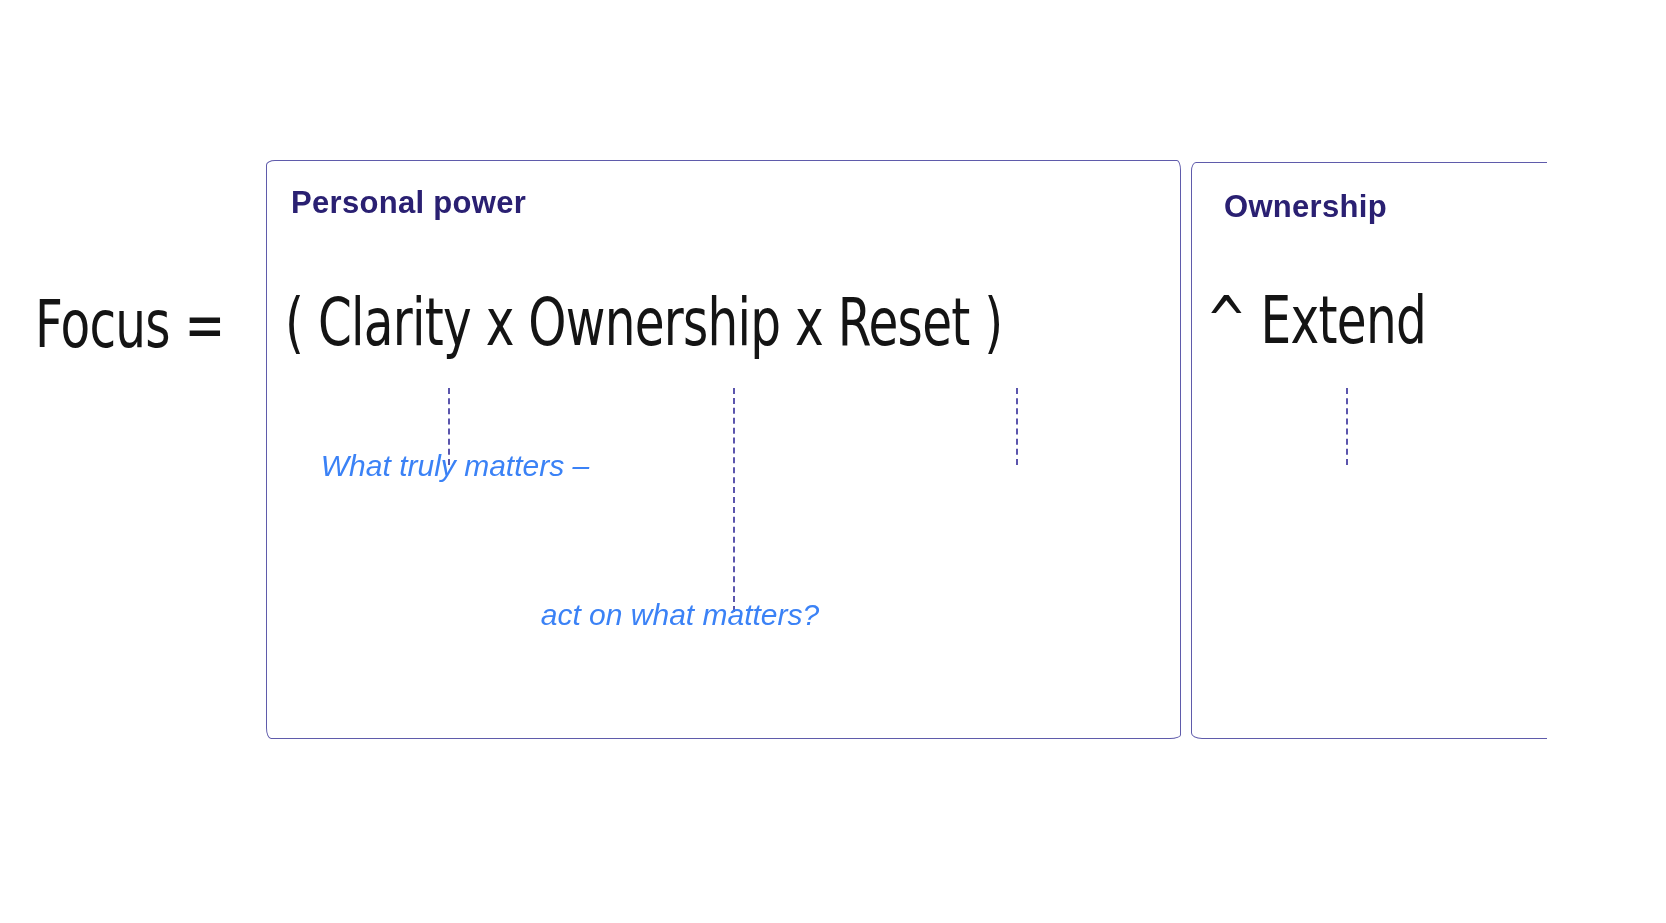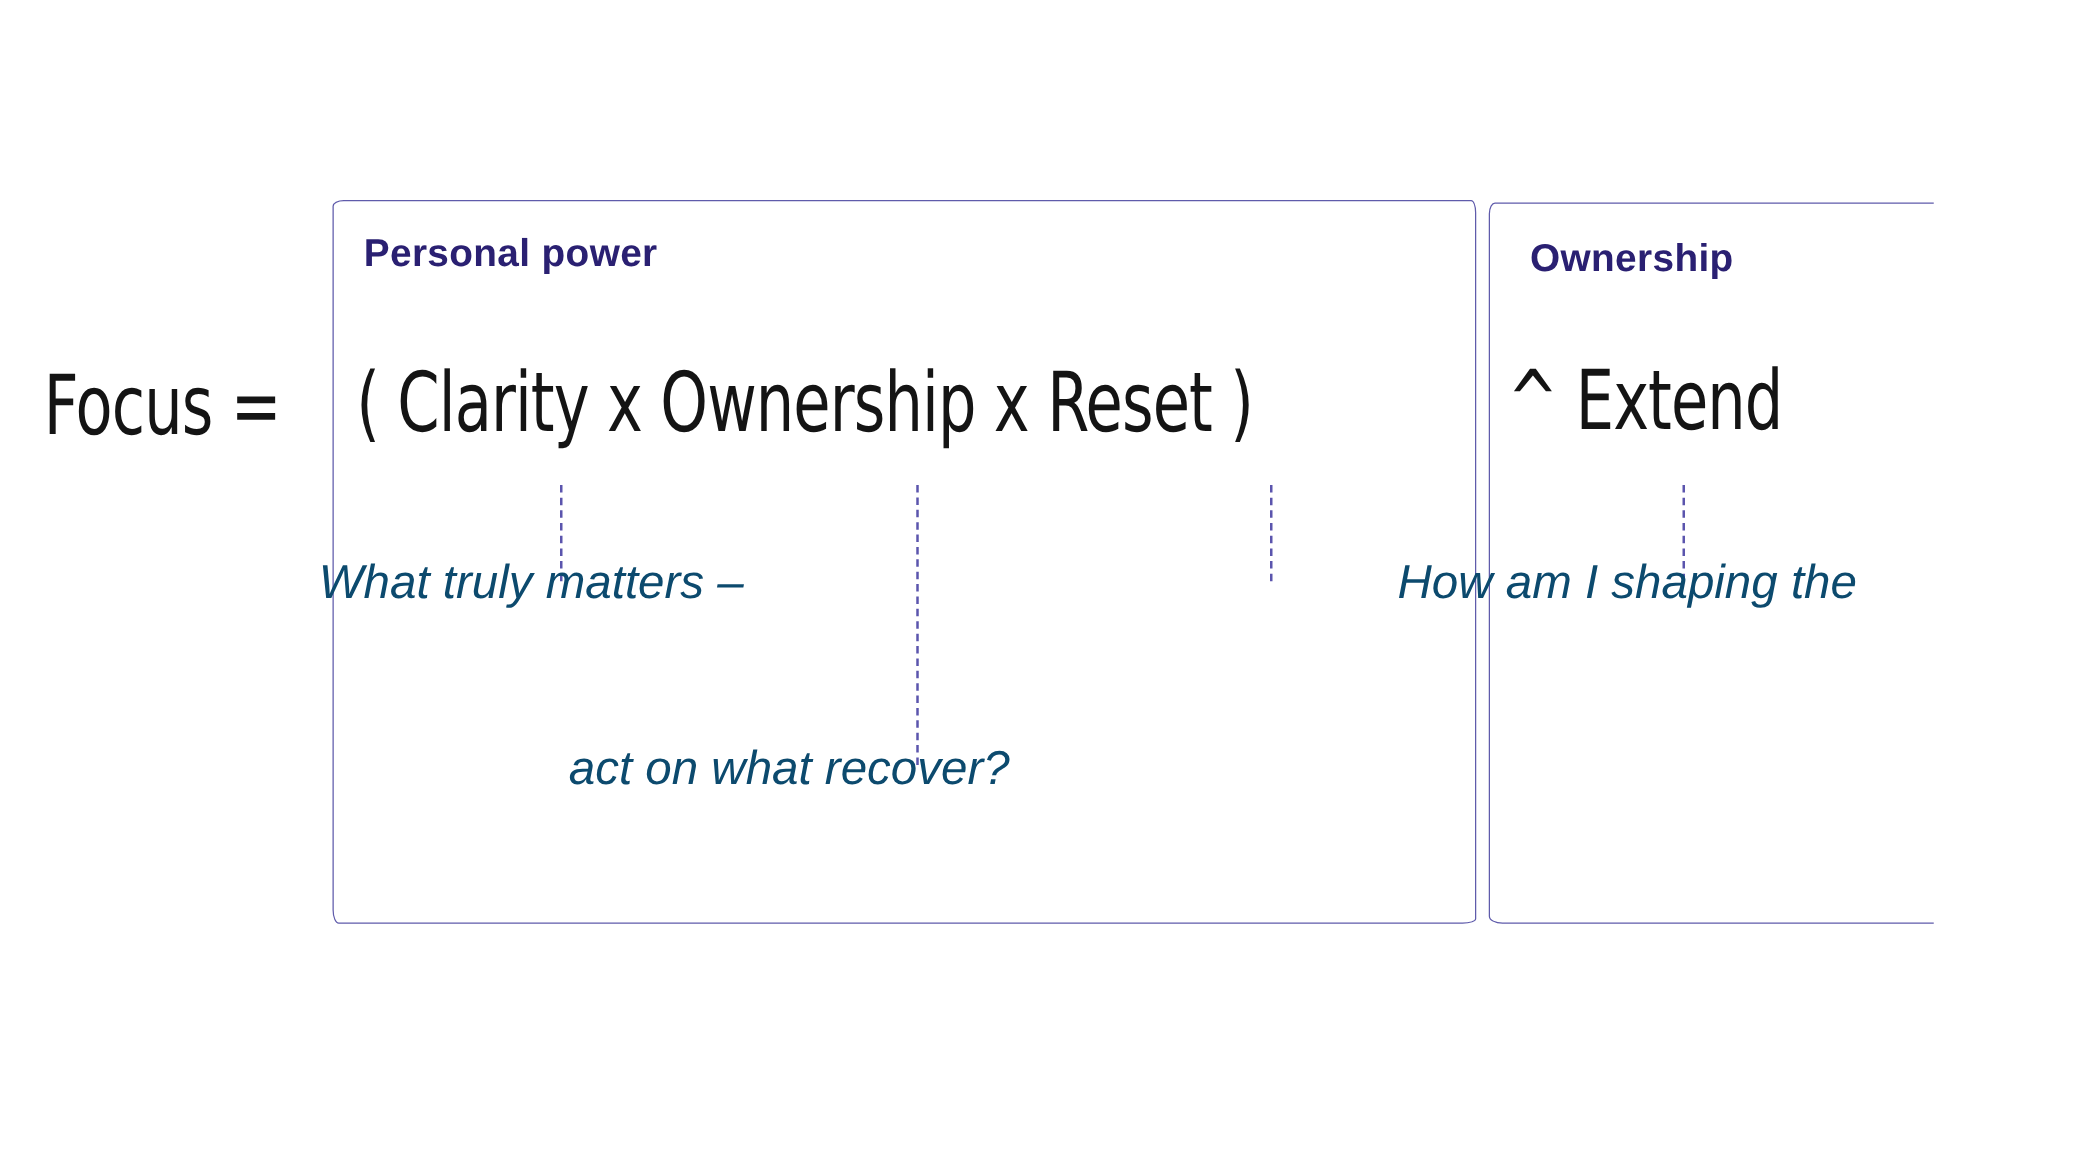--- a/index.html
+++ b/index.html
@@ -69,23 +69,24 @@
   .conn-clarity   { left: 448px;  top: 388px; height: 77px; }
   .conn-ownership { left: 733px;  top: 388px; height: 224px; }
   .conn-reset     { left: 1016px; top: 388px; height: 77px; }
   .conn-extend    { left: 1346px; top: 388px; height: 77px; }
 
   
   .question {
     position: absolute;
     font-style: italic;
     font-weight: 500;
-    font-size: 38px;
+    font-size: 30px;
     line-height: 38px;
-    color: #0c4a6e;
+    text-align: center;
+    color: #3b82f6;
     white-space: nowrap;
   }
   .q-clarity   { left: 255px;  top: 447px; width: 400px; }
   .q-reset     { left: 730px;  top: 447px; width: 400px; }
   .q-ownership { left: 455px;  top: 596px; width: 450px; }
   .q-extend    { left: 1118px; top: 447px; width: 420px; }
 </style>
 </head>
 <body>
 
@@ -106,23 +107,22 @@
   <div class="connector conn-clarity"></div>
   <div class="connector conn-ownership"></div>
   <div class="connector conn-reset"></div>
   <div class="connector conn-extend"></div>
 
   <div class="question q-clarity">
     <div>What truly matters –</div>
   </div>
 
   <div class="question q-ownership">
-    <div>act on what recover?</div>
+    <div>act on what matters?</div>
   </div>
 
   <div class="question q-reset">
   </div>
 
   <div class="question q-extend">
-    <div>How am I shaping the</div>
   </div>
 
 </div>
 
 </body></html>

